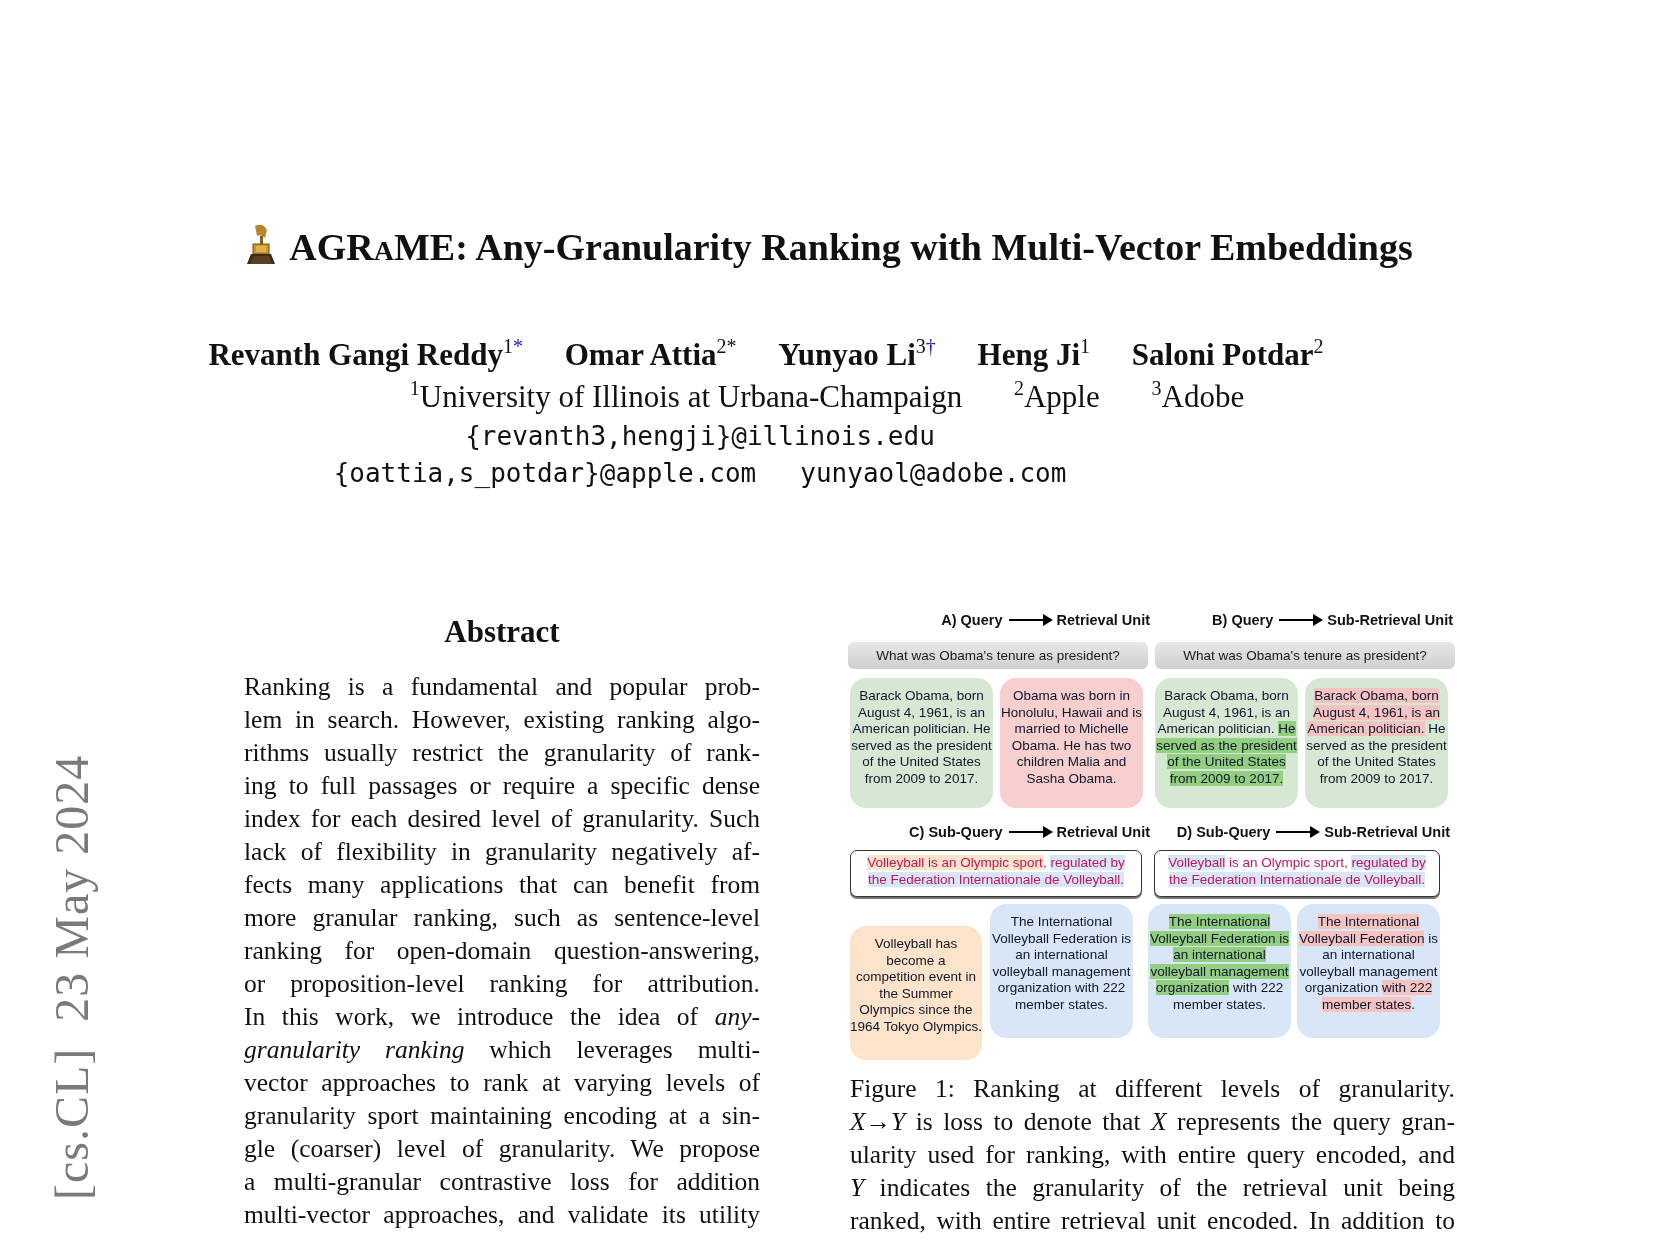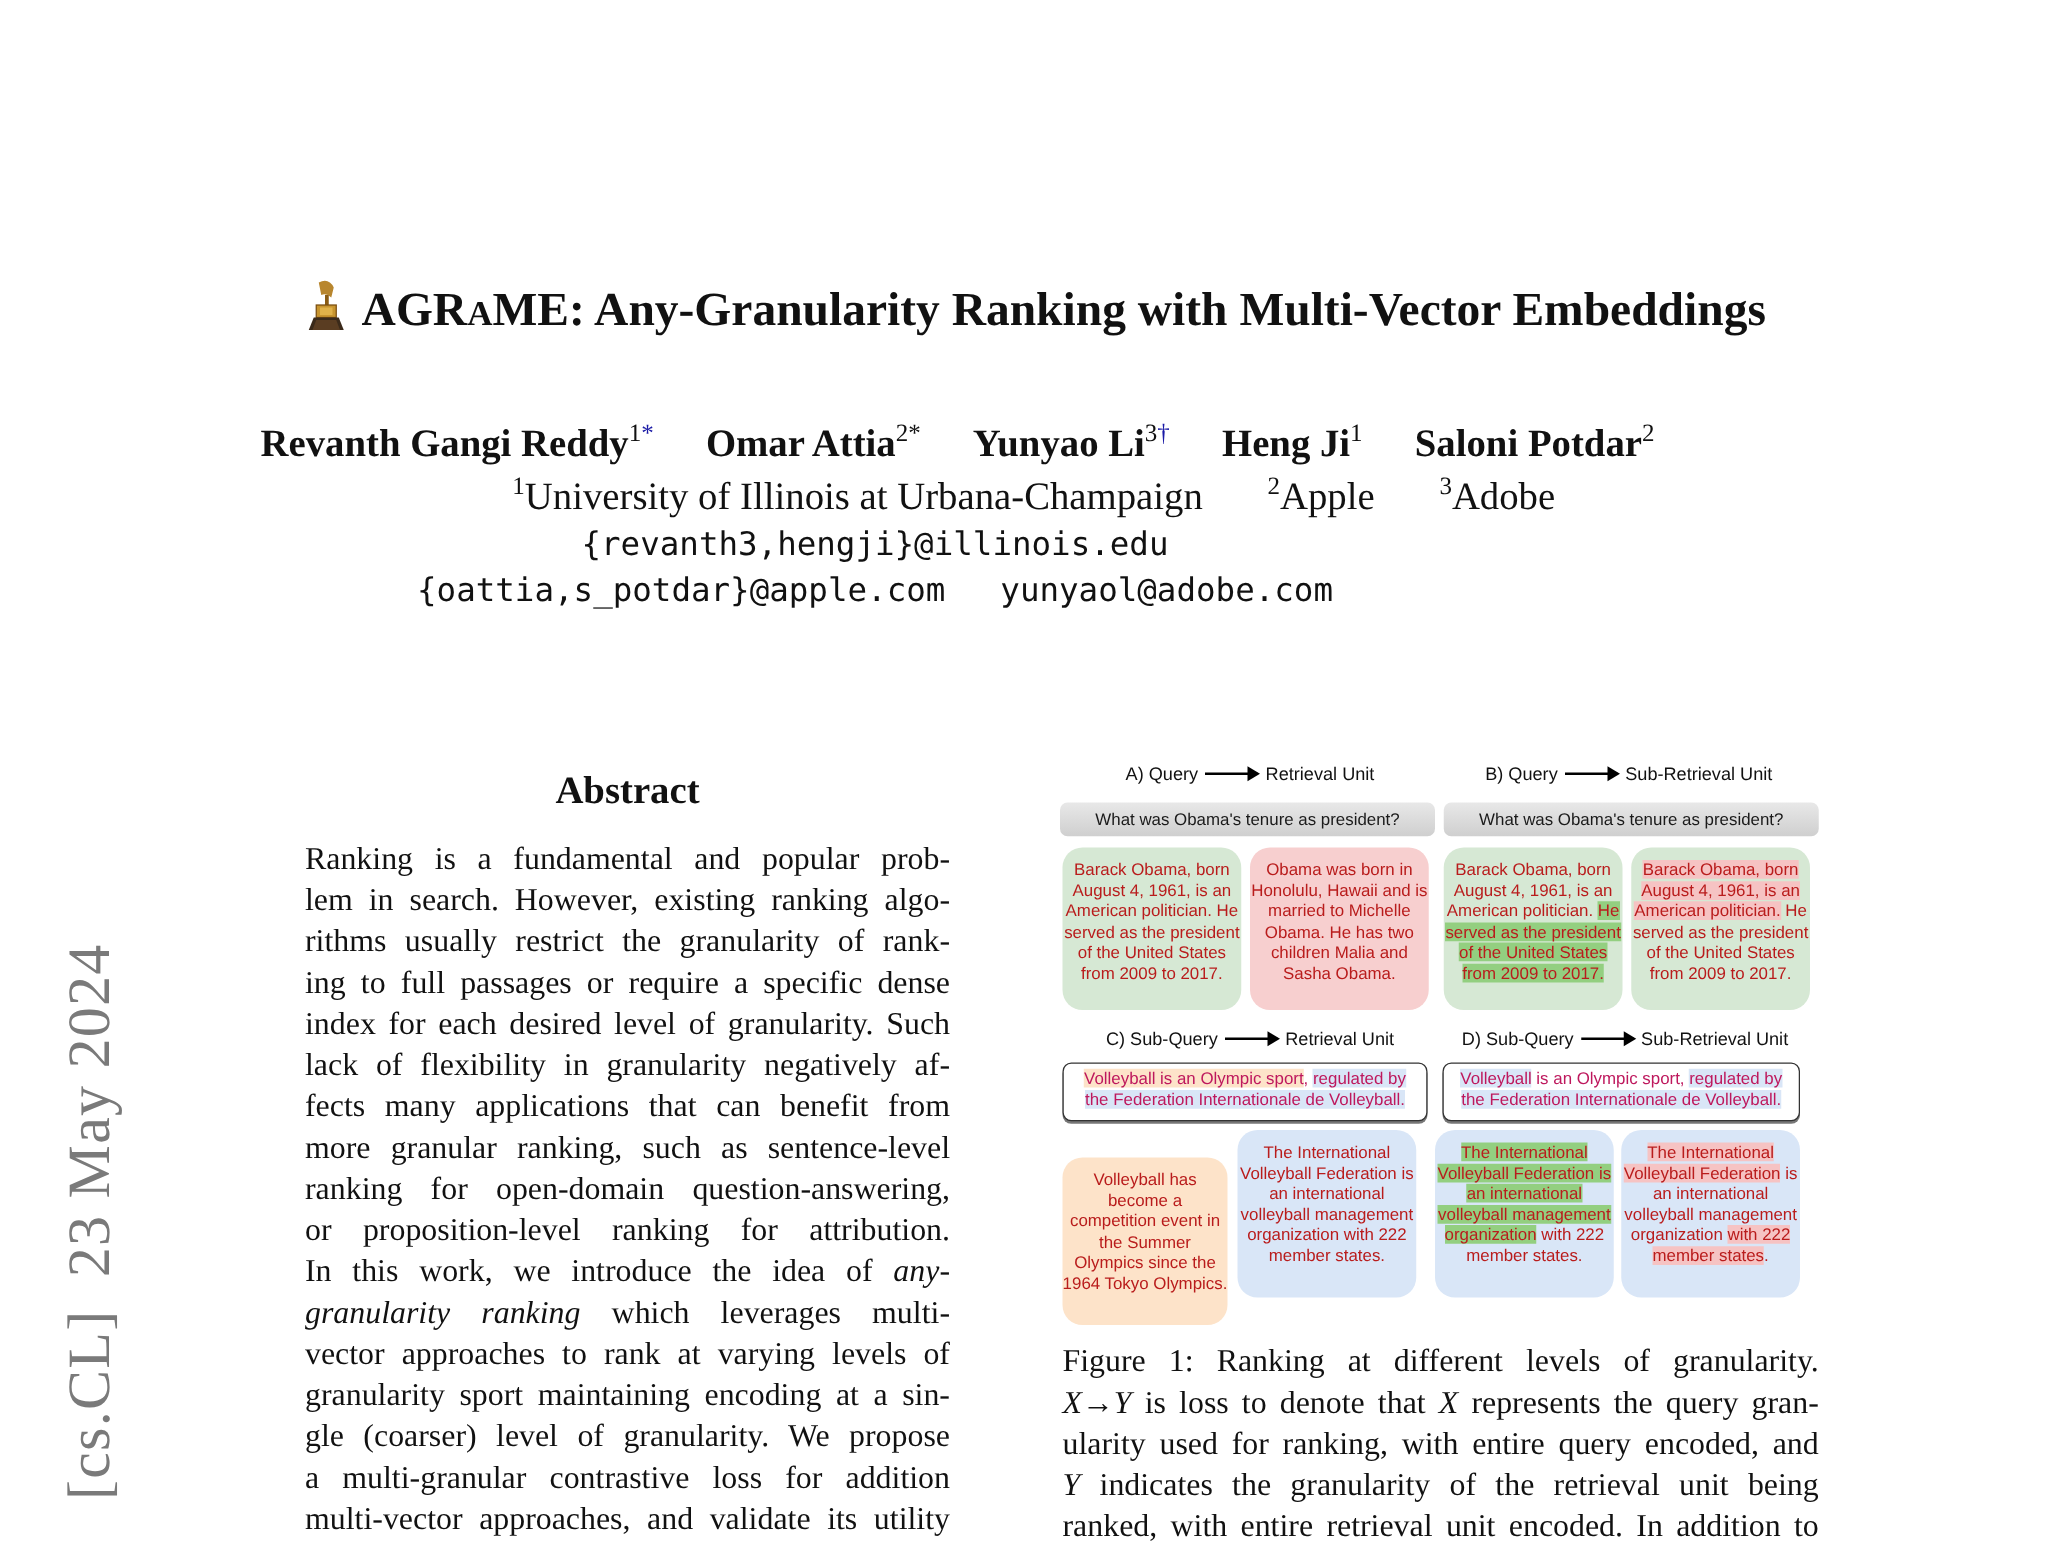--- a/index.html
+++ b/index.html
@@ -25,28 +25,28 @@
   .email2 { top: 458px; }
   .email2 .e { margin: 0 22px; }
 
   .abstract-heading { position: absolute; left: 244px; width: 516px; top: 614px; text-align: center; font-weight: bold; font-size: 31px; }
   .abstract-body { position: absolute; left: 244px; top: 670px; width: 516px; font-size: 25.5px; line-height: 33px; text-align: justify; }
   .abstract-body .line { display: block; text-align: justify; text-align-last: justify; white-space: nowrap; height: 33px; }
 
   
   .figure { position: absolute; left: 850px; top: 612px; width: 610px; height: 440px; font-family: "Liberation Sans", sans-serif; }
   .panel { position: absolute; width: 300px; }
-  .panel-label { position: absolute; top: 0; left: 0; width: 300px; text-align: center; font-weight: normal; font-size: 14.5px; white-space: nowrap; }
+  .panel-label { position: absolute; top: 0; left: 0; width: 300px; text-align: right; font-weight: bold; font-size: 14.5px; white-space: nowrap; }
   .panel-label .arrow { display: inline-block; width: 42px; height: 2px; background: #000; vertical-align: 4px; margin: 0 6px; position: relative; }
   .panel-label .arrow::after { content: ""; position: absolute; right: -2px; top: -5px; border-left: 10px solid #000; border-top: 6px solid transparent; border-bottom: 6px solid transparent; }
 
   .query-bar { position: absolute; top: 30px; left: 2px; width: 300px; height: 27px; border-radius: 6px; background: linear-gradient(#e8e8e8, #cfcfcf); font-size: 13.5px; text-align: center; line-height: 27px; white-space: nowrap; color: #1a1a1a; }
   .query-box { position: absolute; top: 244px; left: 6px; width: 290px; height: 42px; border: 1.5px solid #333; border-radius: 7px; background: #fff; font-size: 13.5px; text-align: center; line-height: 17px; padding-top: 3px; box-shadow: 0 2px 0 #777; white-space: nowrap; color: #be185d; }
 
-  .unit { position: absolute; width: 143px; border-radius: 16px; font-size: 13.5px; line-height: 16.5px; text-align: center; padding-top: 10px; color: #b91c1c; box-sizing: border-box; }
+  .unit { position: absolute; width: 143px; border-radius: 16px; font-size: 13.5px; line-height: 16.5px; text-align: center; padding-top: 10px; color: #0f172a; box-sizing: border-box; }
   .unit.top { top: 66px; height: 130px; }
   .unit.left { left: 0; }
   .unit.right { left: 150px; }
   .bg-green { background: #d6e8d4; }
   .bg-red { background: #f7cfcf; }
   .bg-orange { background: #fde3c9; }
   .bg-blue { background: #d9e6f7; }
 
   .hl-green { background: #93cf80; }
   .hl-red { background: #f6c3c3; }

